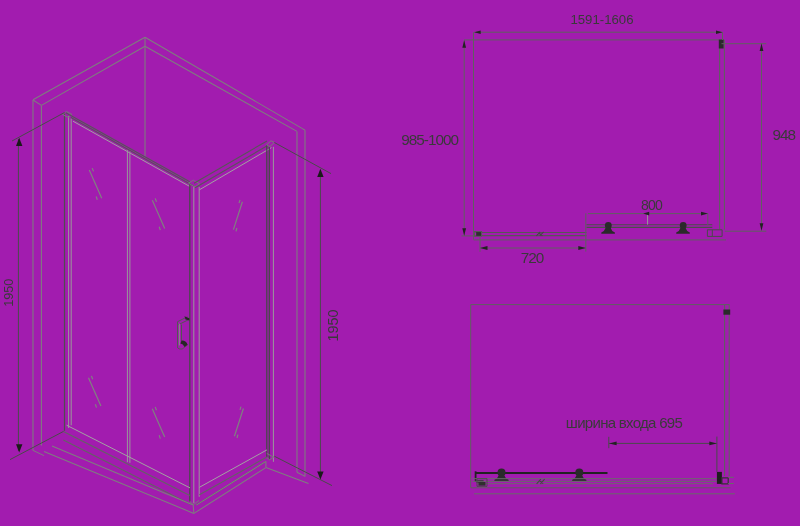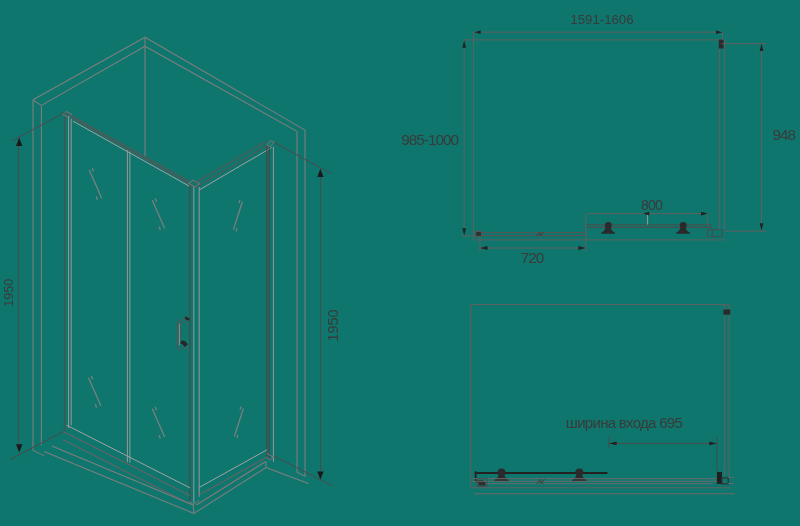--- a/index.html
+++ b/index.html
@@ -1,16 +1,16 @@
 <!DOCTYPE html>
 <html><head>
 <meta charset="utf-8">
 <style>
   html,body{margin:0;padding:0;background:#ffffff;}
-  #page{position:relative;width:800px;height:526px;background:#0f766e;overflow:hidden;
+  #page{position:relative;width:800px;height:526px;background:#a21caf;overflow:hidden;
         font-family:"Liberation Sans", sans-serif;}
   svg{position:absolute;left:0;top:0;}
   text{fill:#3a3a3a;font-family:"Liberation Sans", sans-serif;}
 </style>
 </head>
 <body>
 <div id="page">
 <svg width="800" height="526" viewBox="0 0 800 526">
 <g fill="none" stroke-linecap="butt">
 

